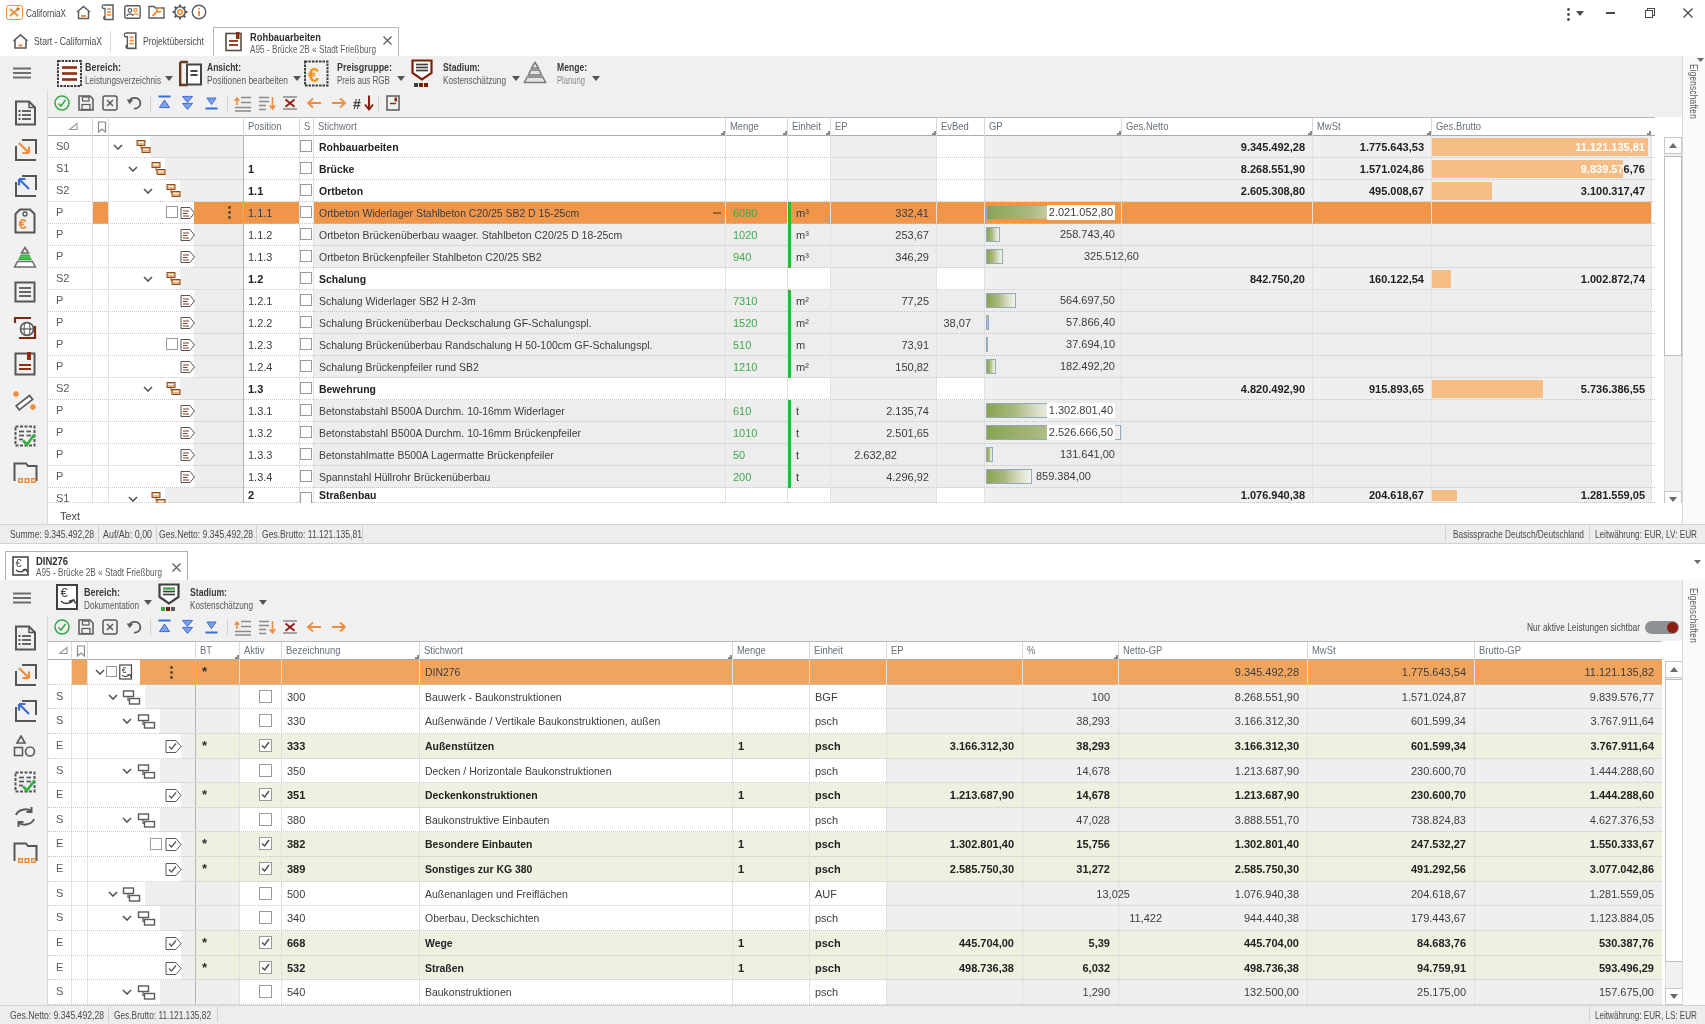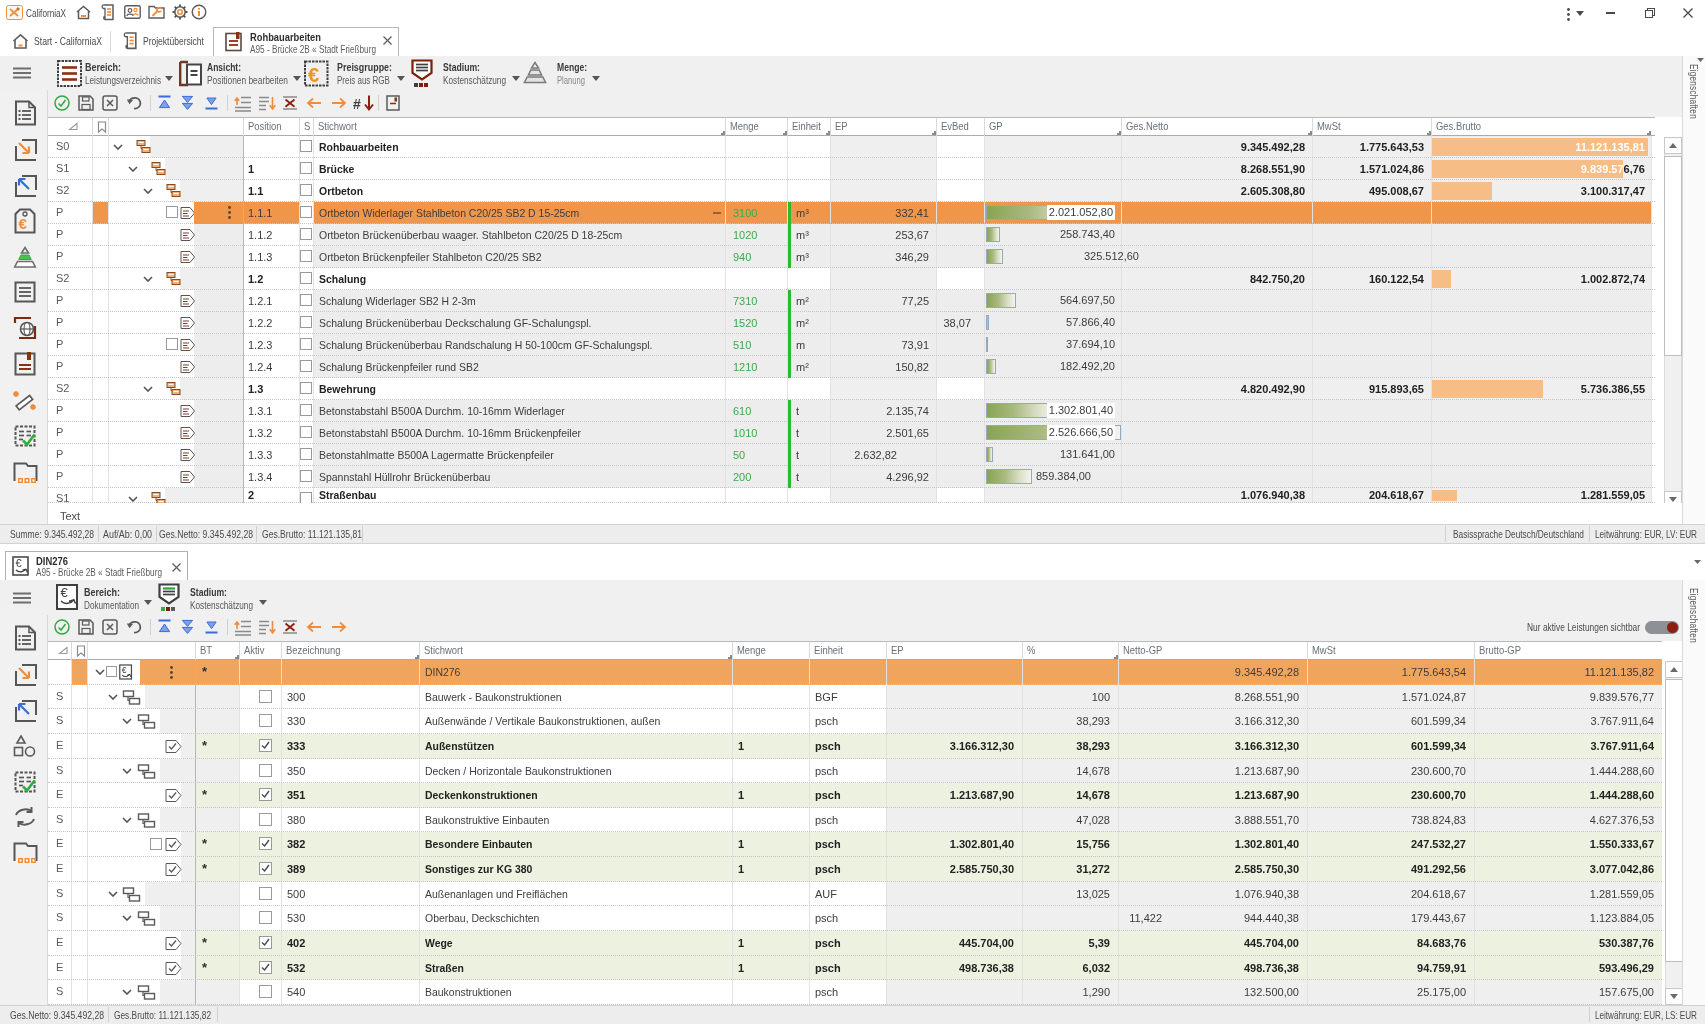--- a/index.html
+++ b/index.html
@@ -737,21 +737,21 @@
           <circle cx="1.5" cy="1.5" r="1.4"></circle>
           <circle cx="1.5" cy="6.5" r="1.4"></circle>
           <circle cx="1.5" cy="11.5" r="1.4"></circle>
         </g>
       </svg>
     </div>
     <div class="abs" style="left:665px;top:10px;width:8px;height:2px;background:#9c6030"></div>
     <div class="cell" style="left:200px;width:60px;line-height:22px">1.1.1</div>
     <div class="cbx" style="left:252px;top:4px;width:12px;height:12px"></div>
     <div class="cell" style="left:271px;width:430px;line-height:22px;transform:scaleX(.95);transform-origin:0 0">Ortbeton Widerlager Stahlbeton C20/25 SB2 D 15-25cm</div>
-    <div class="cell green" style="left:685px;width:52px;line-height:22px">3100</div>
+    <div class="cell green" style="left:685px;width:52px;line-height:22px">6080</div>
     <div class="abs" style="left:740px;top:0;width:3px;bottom:0;background:#2db92d"></div>
     <div class="cell" style="left:748px;width:32px;line-height:22px">m³</div>
     <div class="cell rt" style="left:782px;width:99px;line-height:22px">332,41</div>
     <div class="gpbar" style="left:938px;width:108px"></div>
     <div class="abs" style="right:540px;top:3px;background:#fff;padding:0 2px;line-height:15px">2.021.052,80</div>
   </div>
 <div class="abs" style="left:48px;top:224px;width:1607px;height:22px;overflow:hidden">
     <div class="abs" style="left:0;top:0;right:0;bottom:0;background:#ededed"></div>
     <div class="abs" style="left:0;top:0;width:146px;bottom:0;background:#fff"></div>
     <div class="abs" style="left:195px;top:0;width:70px;bottom:0;background:#fff"></div>
@@ -1949,21 +1949,21 @@
       <svg width="19" height="15" viewBox="0 0 19 15">
         <rect x="1.5" y="1" width="10" height="5.5" fill="#fff" stroke="#5a5a5a" stroke-width="1.4"></rect>
         <rect x="7.5" y="8.5" width="10" height="5.5" fill="#fff" stroke="#5a5a5a" stroke-width="1.4"></rect>
         <path d="M6 6.5 v4 h1.5" stroke="#5a5a5a" fill="none" stroke-width="1.2"></path>
       </svg>
     </div>
     <div class="cbx" style="left:211px;top:5px;width:13px;height:13px"></div>
     <div class="cell" style="left:239px;width:130px;line-height:24px">500</div>
     <div class="cell" style="left:377px;width:320px;line-height:24px;transform:scaleX(.95);transform-origin:0 0">Außenanlagen und Freiflächen</div>
     <div class="cell" style="left:767px;width:60px;line-height:24px">AUF</div>
-    <div class="cell rt" style="left:974px;width:88px;line-height:24px">13,025</div>
+    <div class="cell rt" style="left:994px;width:88px;line-height:24px">13,025</div>
     <div class="cell rt" style="left:1070px;width:181px;line-height:24px">1.076.940,38</div>
     <div class="cell rt" style="left:1259px;width:159px;line-height:24px">204.618,67</div>
     <div class="cell rt" style="left:1426px;width:180px;line-height:24px">1.281.559,05</div>
   </div>
 <div class="abs" style="left:48px;top:906px;width:1614px;height:25px;overflow:hidden">
     <div class="abs" style="left:0;top:0;right:0;bottom:0;background:#fff"></div>
     <div class="abs" style="left:112px;top:0;width:79px;bottom:0;background:#efefef"></div>
     <div class="abs" style="left:838px;top:0;width:136px;bottom:0;background:#efefef"></div>
     <div class="abs" style="left:974px;top:0;width:96px;bottom:0;background:#efefef"></div>
     <div class="abs" style="left:1070px;top:0;width:189px;bottom:0;background:#efefef"></div>
@@ -1990,21 +1990,21 @@
       </svg>
     </div>
     <div class="abs" style="left:89px;top:5px">
       <svg width="19" height="15" viewBox="0 0 19 15">
         <rect x="1.5" y="1" width="10" height="5.5" fill="#fff" stroke="#5a5a5a" stroke-width="1.4"></rect>
         <rect x="7.5" y="8.5" width="10" height="5.5" fill="#fff" stroke="#5a5a5a" stroke-width="1.4"></rect>
         <path d="M6 6.5 v4 h1.5" stroke="#5a5a5a" fill="none" stroke-width="1.2"></path>
       </svg>
     </div>
     <div class="cbx" style="left:211px;top:5px;width:13px;height:13px"></div>
-    <div class="cell" style="left:239px;width:130px;line-height:25px">530</div>
+    <div class="cell" style="left:239px;width:130px;line-height:25px">340</div>
     <div class="cell" style="left:377px;width:320px;line-height:25px;transform:scaleX(.95);transform-origin:0 0">Oberbau, Deckschichten</div>
     <div class="cell" style="left:767px;width:60px;line-height:25px">psch</div>
     <div class="cell rt" style="left:1026px;width:88px;line-height:25px">11,422</div>
     <div class="cell rt" style="left:1070px;width:181px;line-height:25px">944.440,38</div>
     <div class="cell rt" style="left:1259px;width:159px;line-height:25px">179.443,67</div>
     <div class="cell rt" style="left:1426px;width:180px;line-height:25px">1.123.884,05</div>
   </div>
 <div class="abs" style="left:48px;top:931px;width:1614px;height:25px;overflow:hidden">
     <div class="abs" style="left:0;top:0;right:0;bottom:0;background:#edf1e0"></div>
     <div class="abs" style="left:0;top:0;width:39px;bottom:0;background:#fff"></div>
@@ -2031,21 +2031,21 @@
         <path d="M1 .5 H11 L16 6.5 L11 12.5 H1 Z" fill="#fff" stroke="#5a5a5a"></path>
         <polyline points="4,6.5 6.5,9 11,3.5" fill="none" stroke="#5a5a5a" stroke-width="1.3"></polyline>
       </svg>
     </div>
     <div class="abs" style="left:154px;top:4px;color:#2e2e2e;font-size:13px;font-weight:bold">*</div>
     <div class="cbx" style="left:211px;top:5px;width:13px;height:13px">
       <svg width="11" height="11" viewBox="0 0 11 11">
         <polyline points="2,5.5 4.62,8 9,2" fill="none" stroke="#4a4a4a" stroke-width="1.4"></polyline>
       </svg>
     </div>
-    <div class="cell" style="left:239px;width:130px;font-weight:bold;color:#222;line-height:25px">402</div>
+    <div class="cell" style="left:239px;width:130px;font-weight:bold;color:#222;line-height:25px">668</div>
     <div class="cell" style="left:377px;width:320px;font-weight:bold;color:#222;line-height:25px;transform:scaleX(.95);transform-origin:0 0">Wege</div>
     <div class="cell" style="left:690px;width:60px;font-weight:bold;color:#222;line-height:25px">1</div>
     <div class="cell" style="left:767px;width:60px;font-weight:bold;color:#222;line-height:25px">psch</div>
     <div class="cell rt" style="left:838px;width:128px;font-weight:bold;color:#222;line-height:25px">445.704,00</div>
     <div class="cell rt" style="left:974px;width:88px;font-weight:bold;color:#222;line-height:25px">5,39</div>
     <div class="cell rt" style="left:1070px;width:181px;font-weight:bold;color:#222;line-height:25px">445.704,00</div>
     <div class="cell rt" style="left:1259px;width:159px;font-weight:bold;color:#222;line-height:25px">84.683,76</div>
     <div class="cell rt" style="left:1426px;width:180px;font-weight:bold;color:#222;line-height:25px">530.387,76</div>
   </div>
 <div class="abs" style="left:48px;top:956px;width:1614px;height:24px;overflow:hidden">

